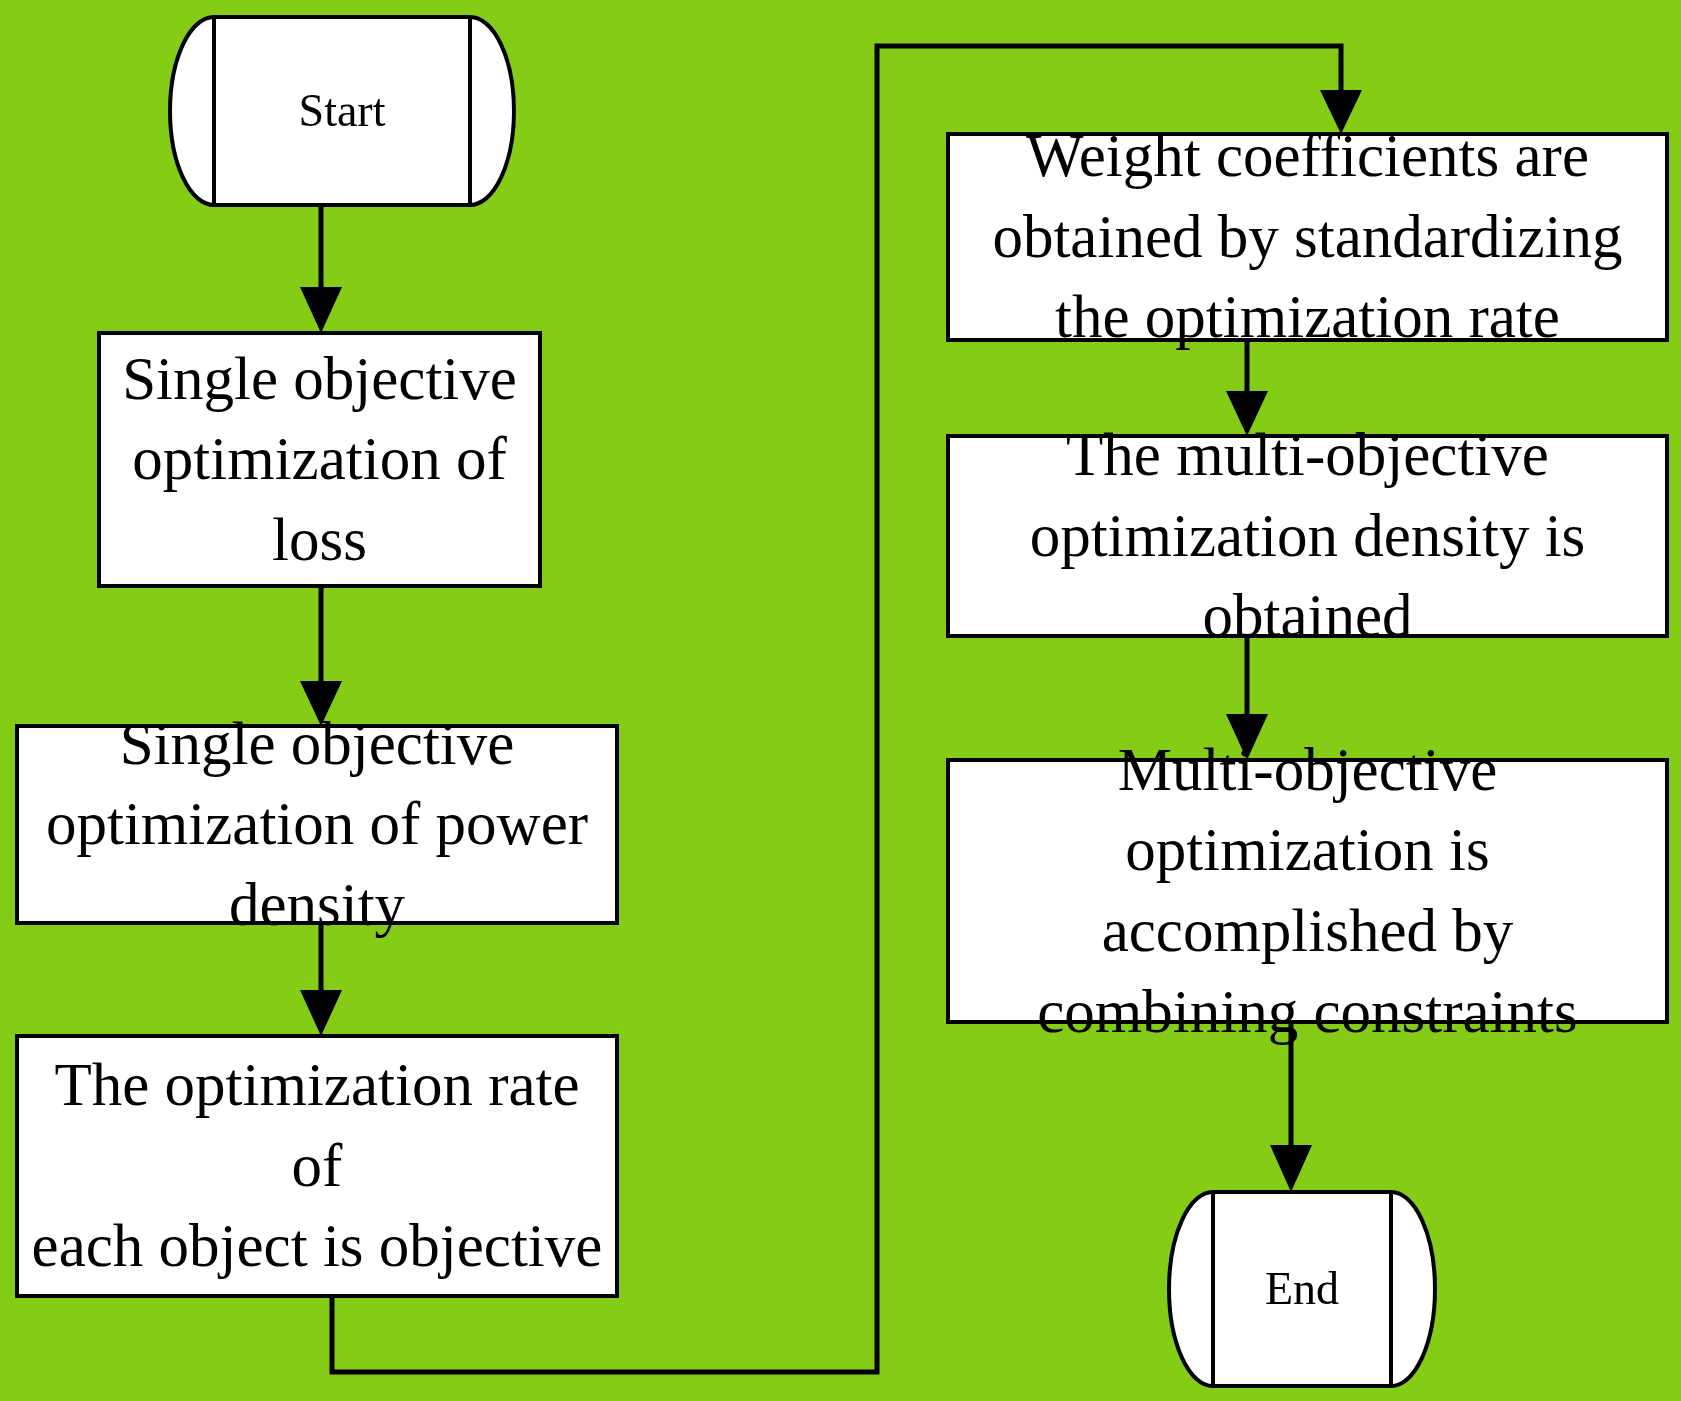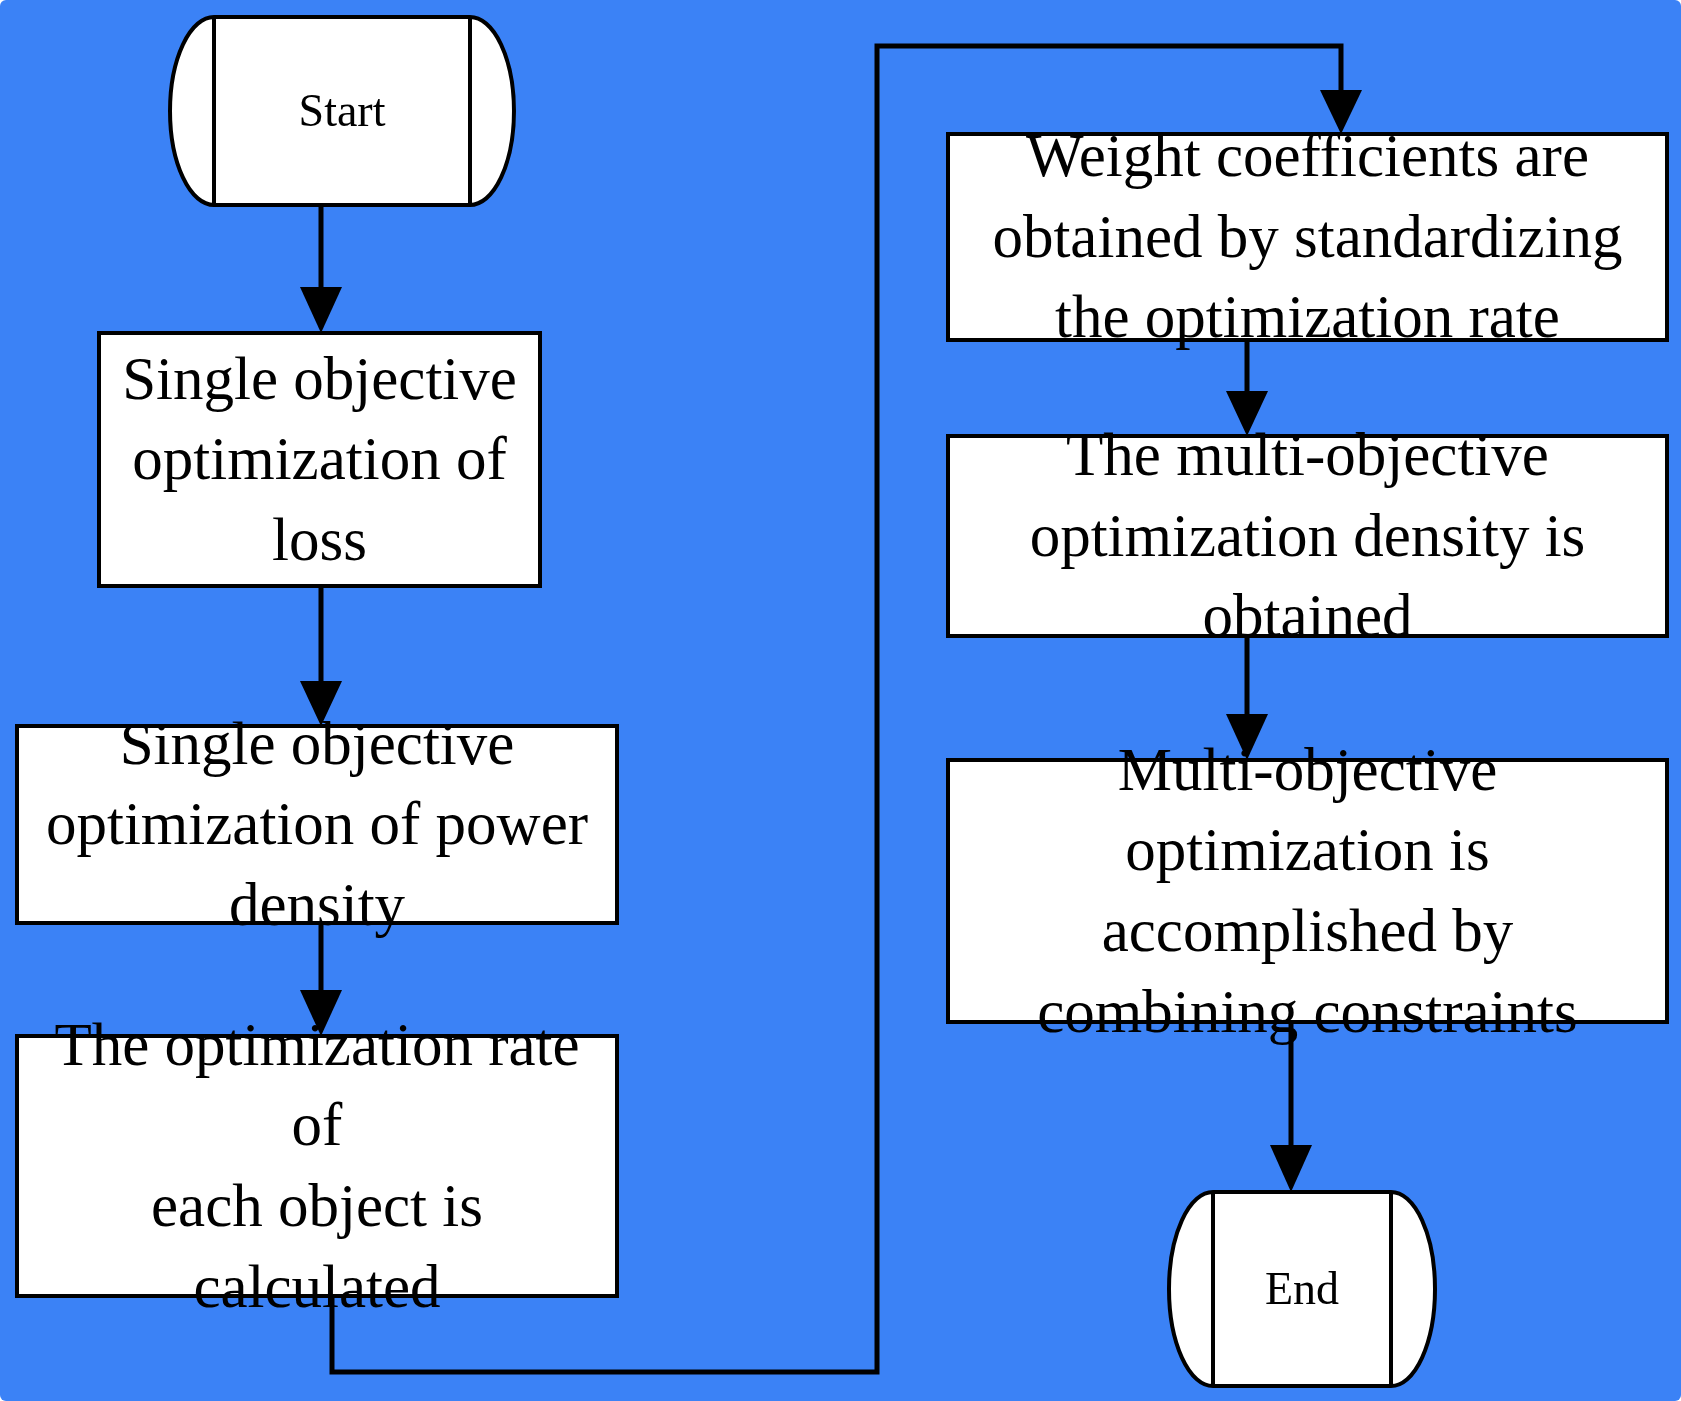--- a/index.html
+++ b/index.html
@@ -4,24 +4,23 @@
 <style>
   html, body {
     margin: 0;
     padding: 0;
     background: #ffffff;
   }
   #flowchart-root {
     position: relative;
     width: 1681px;
     height: 1401px;
-    background: #3b82f6;
+    background: #84cc16;
     font-family: "Liberation Serif", "DejaVu Serif", serif;
     overflow: hidden;
-    border-radius: 6px;
   }
   svg.chart-canvas {
     position: absolute;
     top: 0;
     left: 0;
     width: 1681px;
     height: 1401px;
     display: block;
   }
   .node-shape {
@@ -145,21 +144,21 @@
   <div class="node-label label-terminator" style="left:214px; top:17px; width:256px; height:188px;">Start</div>
 
   <div class="node-label label-process" style="left:104px; top:333px; width:431px; height:253px;">Single objective
 optimization of loss</div>
 
   <div class="node-label label-process" style="left:22px; top:726px; width:590px; height:197px;">Single objective
 optimization of power
 density</div>
 
   <div class="node-label label-process" style="left:22px; top:1036px; width:590px; height:260px;">The optimization rate of
-each object is calculated</div>
+each object is objective</div>
 
   <div class="node-label label-process" style="left:953px; top:134px; width:709px; height:206px;">Weight coefficients are
 obtained by standardizing
 the optimization rate</div>
 
   <div class="node-label label-process" style="left:953px; top:436px; width:709px; height:200px;">The multi-objective
 optimization density is
 obtained</div>
 
   <div class="node-label label-terminator" style="left:1213px; top:1192px; width:178px; height:194px;">End</div>

